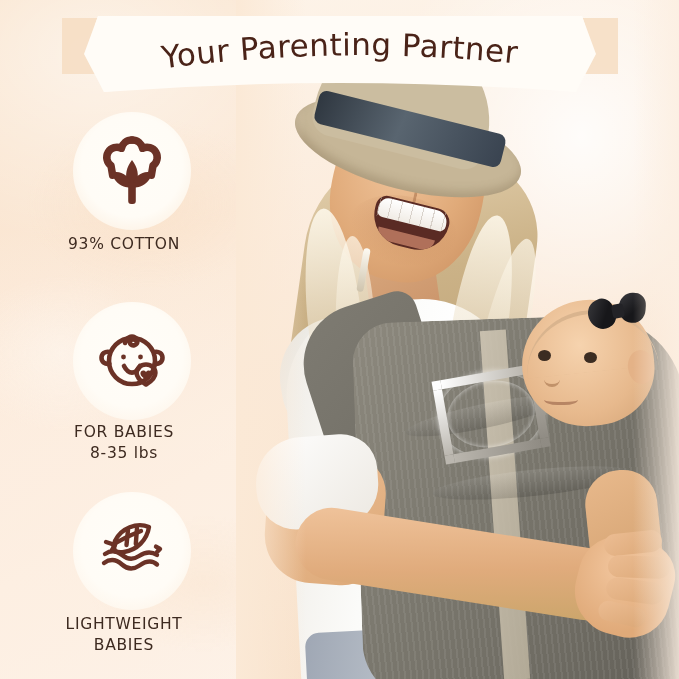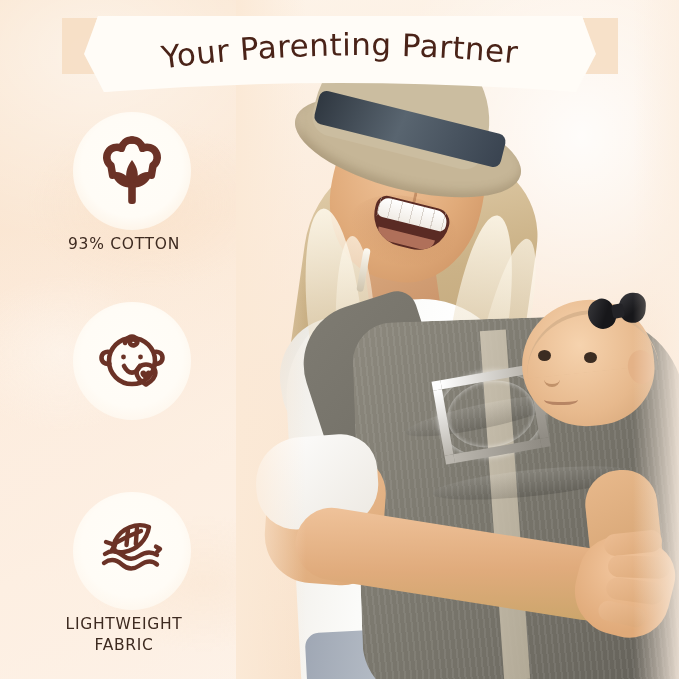--- a/index.html
+++ b/index.html
@@ -576,35 +576,37 @@
             <path d="M65.5 34c4.2-1 8 1.6 8 5.8s-3.6 6.8-7.8 6"></path>
             <path d="M36 25c1-5 6-8 10-5.6 3.4 2 3.2 6.8-.6 7.8-3 .8-5.2-1.6-4.2-4 .8-2 3.4-2.4 4.8-1"></path>
             <path d="M35 48c2.2 4.4 5 6.6 8 6.6s5.8-2.2 8-6.6"></path>
             <circle cx="34.5" cy="39" r="2.4" fill="#6b3226" stroke="none"></circle>
             <circle cx="51.5" cy="39" r="2.4" fill="#6b3226" stroke="none"></circle>
             <path d="M57 46.5c5.4 0 9.4 3.8 9.4 8.4 0 5-4.6 8.6-9.4 11.6-4.8-3-9.4-6.6-9.4-11.6 0-4.6 4-8.4 9.4-8.4z"></path>
             <path d="M57 54c2.2-2.6 5.6-1.4 5.6 1.4 0 2.4-2.6 4.3-5.6 6.2-3-1.9-5.6-3.8-5.6-6.2 0-2.8 3.4-4 5.6-1.4z" fill="#6b3226" stroke="none"></path>
           </g>
         </svg>
       </div>
+      <div class="feature-label">FOR BABIES
+8-35 lbs</div>
     </div>
 
     <div class="feature" id="feature-3">
       <div class="badge">
         <svg width="90" height="90" viewBox="0 0 90 90">
           <g fill="none" stroke="#6b3226" stroke-width="4.4" stroke-linecap="round" stroke-linejoin="round">
             <path d="M28 35c6-13 22-19 34-14-2 13-12 23-25 25-4 .6-7 .2-9-1-1.2-2.8-1.2-6.4 0-10z"></path>
             <path d="M26 39c6.8-5 16.8-9.6 28-14"></path>
             <path d="M41 24c-.5 5-1 10-1.5 15"></path>
             <path d="M50 22c-.4 5.4-.8 10.8-1.2 16"></path>
             <path d="M19 36l9 3-3 5"></path>
             <path d="M18 48c6-4 12-3 17 1s11 5 17 1 12-5 18-1"></path>
             <path d="M17 57c7-5 13-3 18 1.5s11 5.5 17.5 1 13-5 17.5-1"></path>
             <path d="M70 46l3-3-4-2.4"></path>
           </g>
         </svg>
       </div>
       <div class="feature-label">LIGHTWEIGHT
-FABRIC</div>
+BABIES</div>
     </div>
 
   </div>
 </div>
 
 </body></html>

